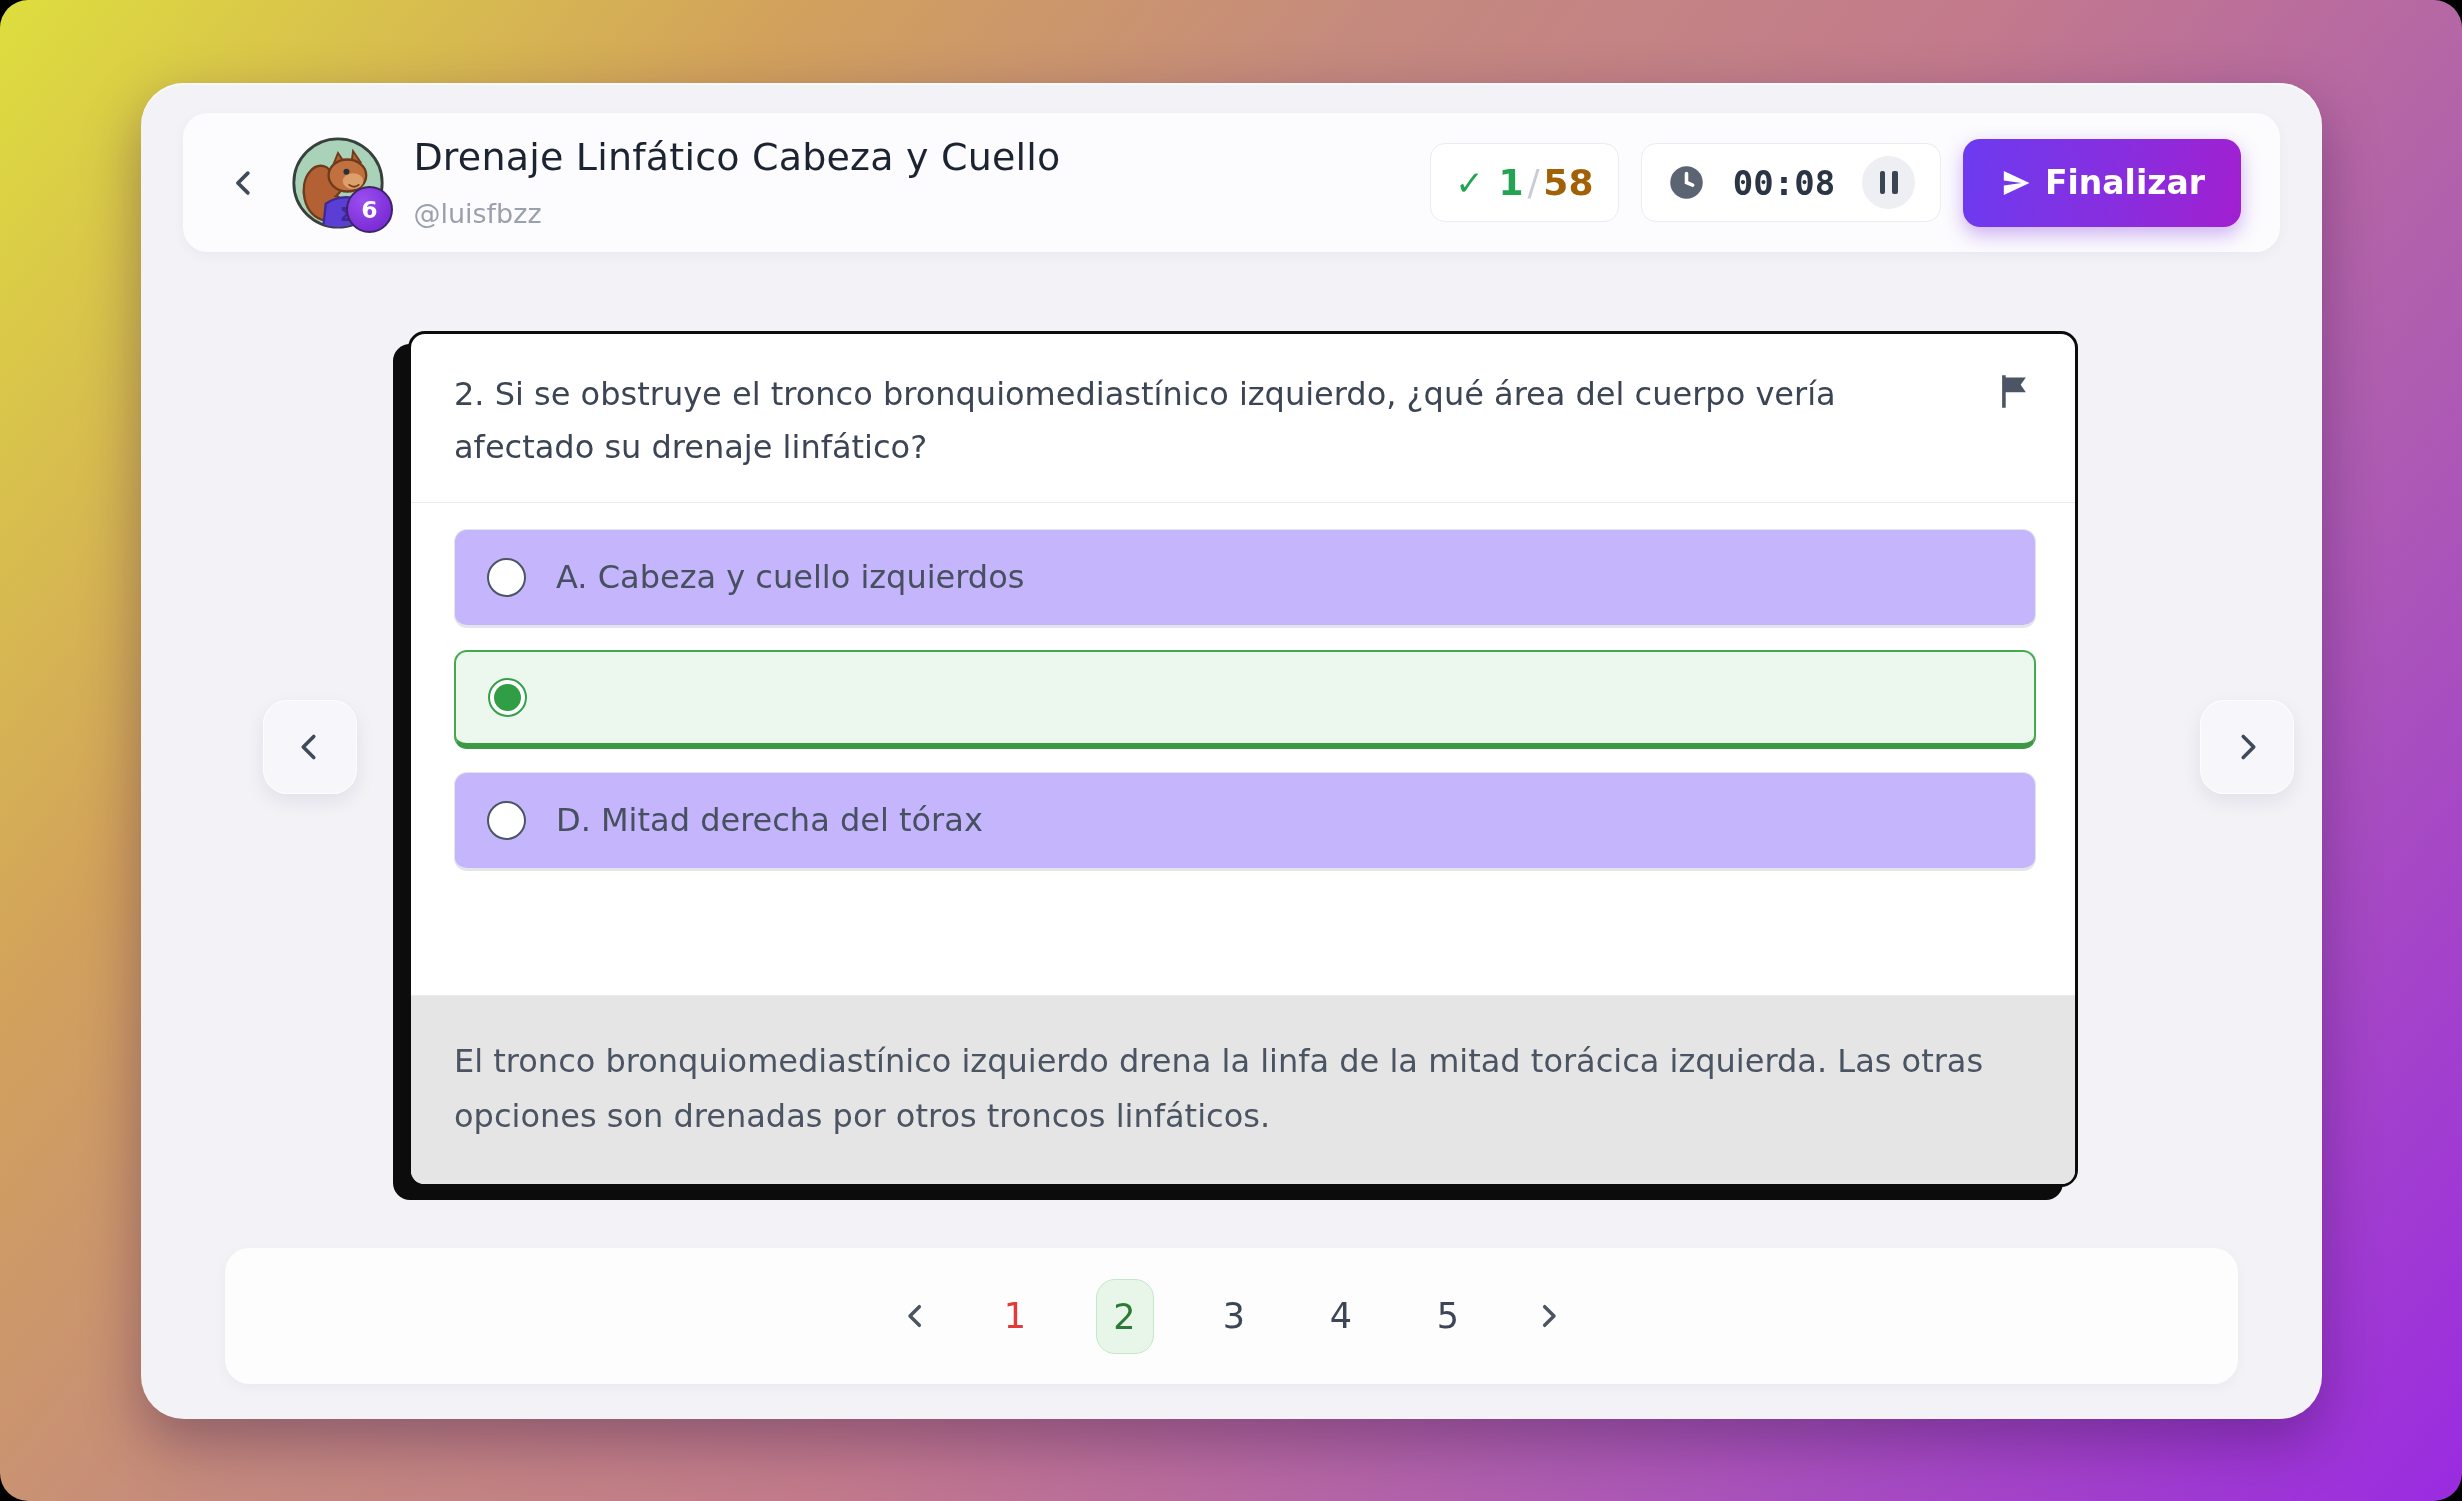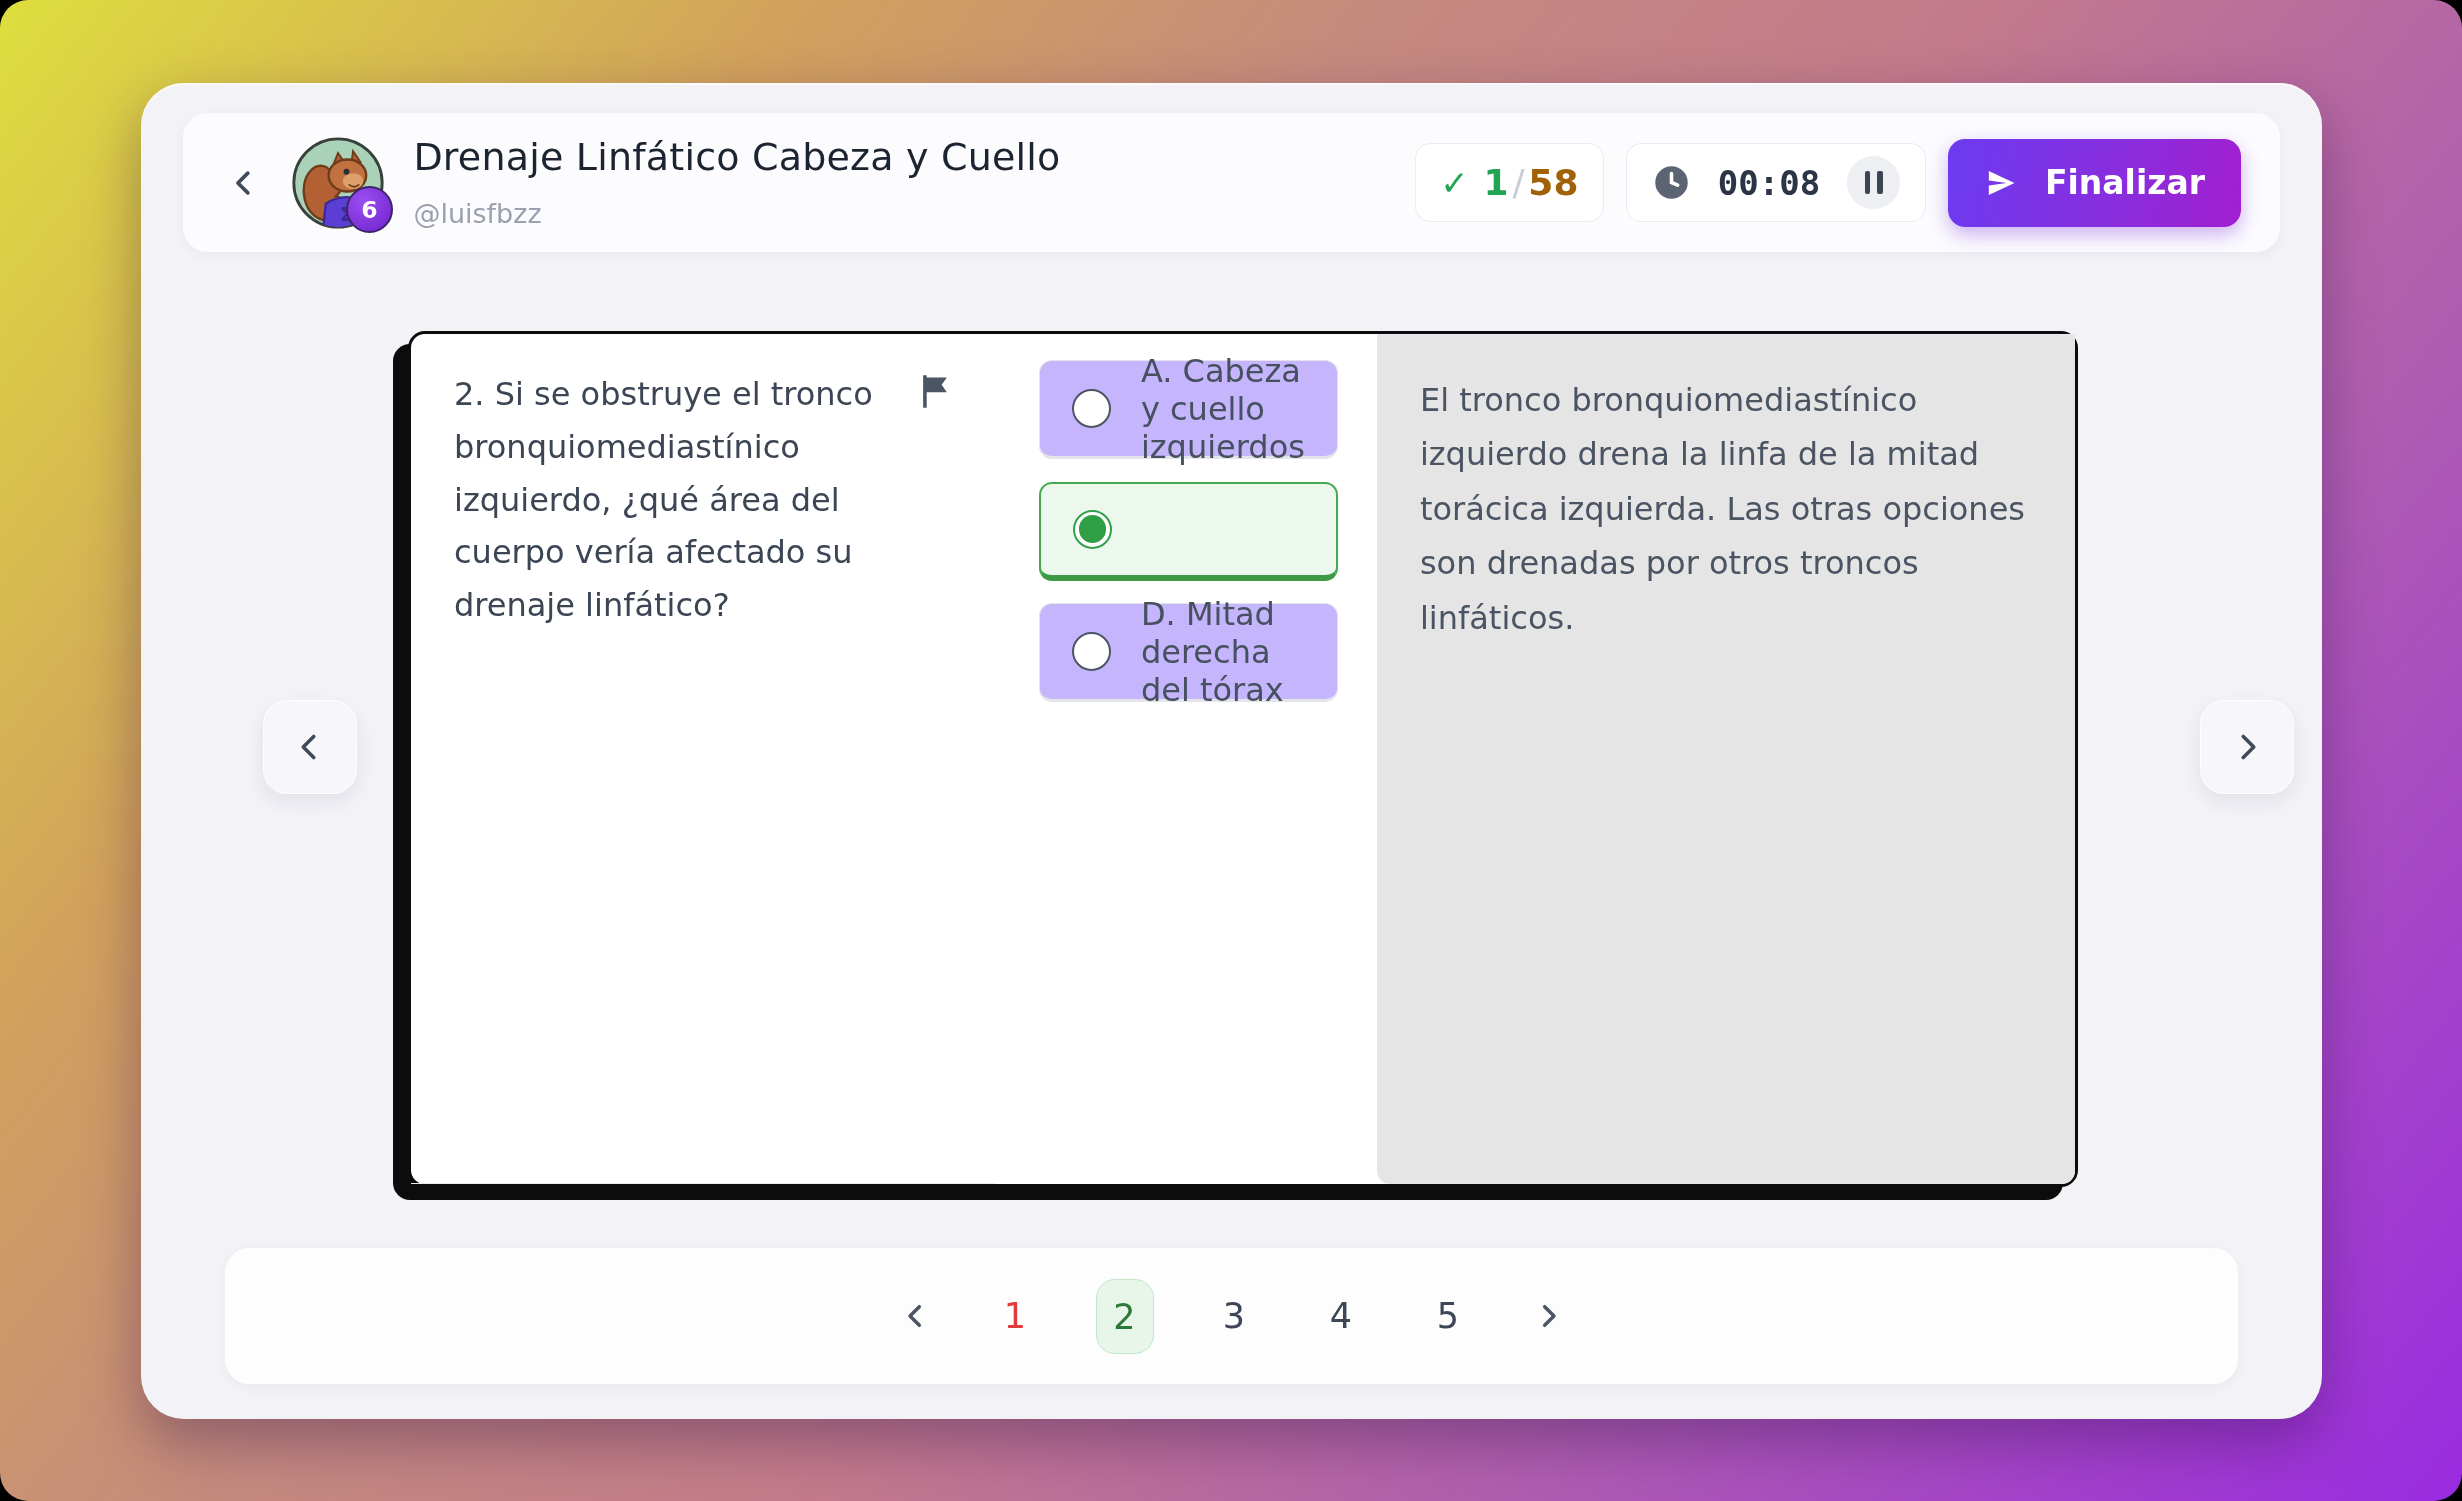--- a/index.html
+++ b/index.html
@@ -34,27 +34,27 @@
   .progress-total{color:#a16207;}
   .timer-pill{gap:27px;}
   .timer-text{font-family:"DejaVu Sans Mono","Liberation Mono",monospace;
               font-size:34px;font-weight:bold;color:#2b3545;}
   .pause-btn{width:53px;height:53px;border-radius:50%;background:#edeff3;display:flex;
              align-items:center;justify-content:center;gap:6.6px;cursor:pointer;}
   .pause-btn i{display:block;width:5.6px;height:22.5px;background:#3b4452;border-radius:1.9px;}
   .finish-btn{height:88px;border:none;border-radius:17px;cursor:pointer;
               background:linear-gradient(100deg,#6c3bf0 0%,#8a2ddd 60%,#a21fd0 100%);
               color:#fff;font-size:33px;font-weight:600;display:flex;align-items:center;
-              gap:27px;padding:0 36px;font-family:inherit;
+              gap:12px;padding:0 36px;font-family:inherit;
               box-shadow:0 7.5px 19px rgba(120,40,220,.35);}
   
   .question-card{position:absolute;left:267px;top:248px;width:1670px;height:856px;
                  background:#fff;border:3.8px solid #0c0c0c;border-radius:17px;
                  box-shadow:-15px 13px 0 #0c0c0c;box-sizing:border-box;
-                 display:flex;flex-direction:row;}
+                 display:flex;flex-direction:column;}
   .q-head{display:flex;align-items:flex-start;padding:34px 39px 28px 43px;
           border-bottom:1.9px solid #e9ebef;}
   .q-text{flex:1 1 auto;font-size:32px;color:#3b4554;line-height:1.65;padding-right:38px;}
   .flag-btn{flex:0 0 auto;width:45px;height:45px;color:#4b5563;cursor:pointer;
             display:flex;align-items:flex-start;justify-content:center;margin-top:3.8px;}
   .options{padding:26px 39px 9.4px 43px;flex:1 1 auto;}
   .option{display:flex;align-items:center;gap:30px;height:99px;margin-bottom:22.5px;
           border:1.9px solid #e3e5ea;border-bottom-width:3.8px;border-radius:13px;
           padding:0 32px;box-sizing:border-box;cursor:pointer;background:#c4b5fd;}
   .option .radio{width:39px;height:39px;border-radius:50%;border:2.8px solid #4b5563;

